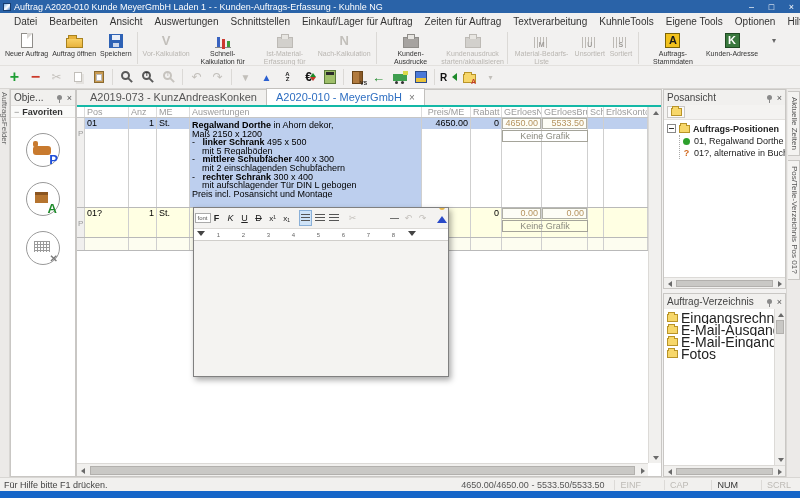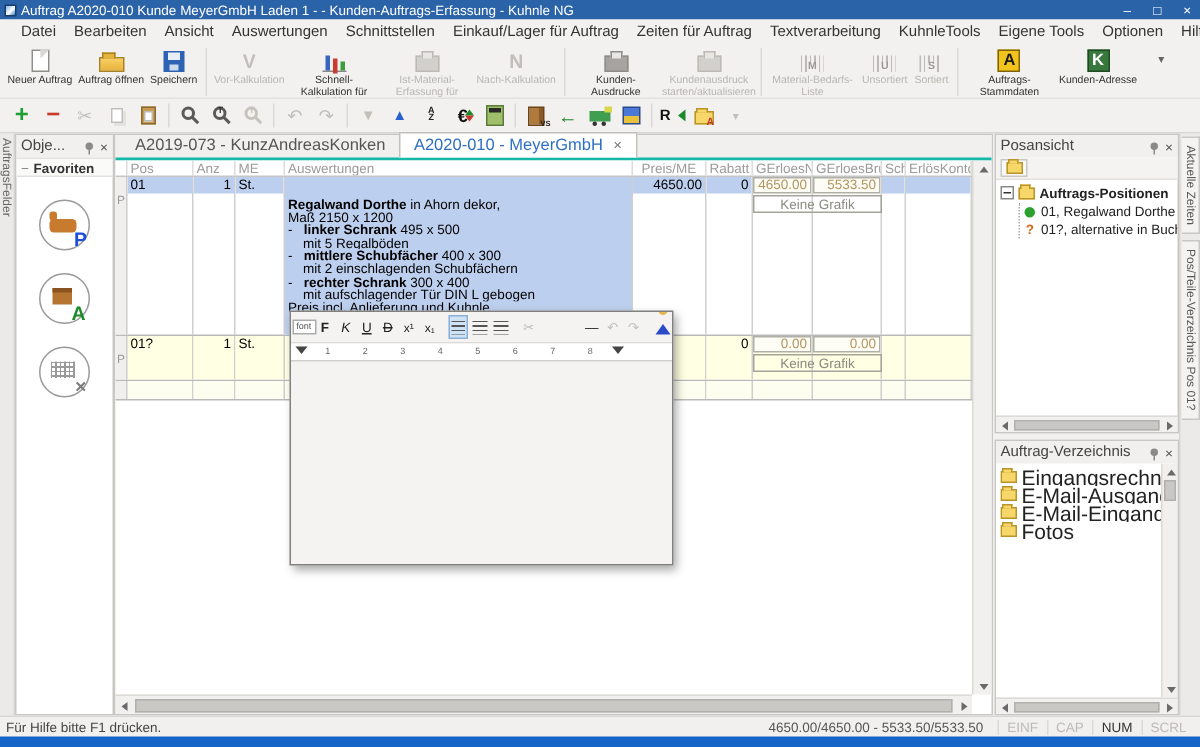--- a/index.html
+++ b/index.html
@@ -115,21 +115,21 @@
 .c-preis{flex:0 0 49px}.c-rab{flex:0 0 31px}.c-net{flex:0 0 40px}.c-brut{flex:0 0 46px}.c-schl{flex:0 0 16px}.c-konto{flex:0 0 44px}
 .thead .c-preis{text-align:center}
 .trow{position:relative;display:flex;border-bottom:1px solid #b9b9b9;font-size:9px}
 .trow .cell{border-right:1px solid #cfcfcf;overflow:hidden}
 .c-gut.cell{background:#f0efee;position:relative}
 .gut-p{position:absolute;top:11px;left:1px;font-size:8px;color:#9a9a9a}
 .vline{height:11px;line-height:11px;padding:0 2px;white-space:nowrap}
 .sel{background:#bdcfee}
 .ar{text-align:right}
 .row1{min-height:90px}
-.row1 .c-besch{background:#bdcfee;padding:14px 2px}
+.row1 .c-besch{background:#bdcfee;padding:3px 2px}
 .row2{min-height:30px}
 .row2 .cell{background:#ffffe3}
 .row2 .c-gut.cell{background:#f0efee}
 .row3{height:13px}
 .row3 .cell{background:#fdfdf0}
 .row3 .c-gut.cell{background:#f0efee}
 .dline{white-space:pre;font-size:9px;line-height:8.6px;overflow:hidden}
 .dline .b{font-weight:bold}
 .vbox{height:11px;line-height:9px;margin:0;background:#fdfdf6;border:1px solid #b0b0a6;color:#b5935f;padding:0 2px;white-space:nowrap}
 .kg{position:absolute;left:425px;top:12px;width:86px;height:12px;border:1px solid #a5a49a;color:#8b8b80;font-size:9px;line-height:10px;text-align:center}
@@ -202,21 +202,21 @@
 .verzvscroll .sarr.up{top:0}
 .verzvscroll .sarr.down{bottom:0}
 .verzthumb{position:absolute;top:11px;left:1px;width:8px;height:14px;background:#c9c8c5;border:1px solid #b2b0ad}
 .rightstrip{position:absolute;right:0;top:89px;width:14px;bottom:21px;background:#eceae8;border-left:1px solid #d8d6d3;display:flex;flex-direction:column;align-items:center;gap:4px;padding-top:2px}
 .rtab{writing-mode:vertical-rl;font-size:8px;color:#555;padding:5px 0;border:1px solid #c9c7c4;border-left:none;background:#f4f3f1;width:12px;text-align:center;white-space:nowrap}
 
 .statusbar{position:absolute;left:0;right:0;top:477px;height:14px;background:#f1f0ee;border-top:1px solid #d8d6d3;display:flex;align-items:center;font-size:9px;color:#444;padding:0 4px}
 .sb-help{flex:1;white-space:nowrap;overflow:hidden}
 .sb-right{display:flex;align-items:center;gap:10px}
 .sb-totals{color:#555}
-.sb-flags{display:flex;gap:1px}
+.sb-flags{display:flex;gap:18px}
 .sb-flag{padding:0 5px;border-left:1px solid #dcdad7;color:#333}
 .sb-flag.dim{color:#bdbab5}
 .bluestrip{position:absolute;left:0;right:0;top:491px;height:7px;background:#1565c8}
 </style>
 </head>
 <body>
 
 <div id="app">
 
   <div class="titlebar">
@@ -624,21 +624,21 @@
 
               <div class="dline"><span>-   </span><span class="b">mittlere Schubfächer</span><span> 400 x 300</span></div>
 
               <div class="dline"><span>    </span><span class="b"></span><span>mit 2 einschlagenden Schubfächern</span></div>
 
               <div class="dline"><span>-   </span><span class="b">rechter Schrank</span><span> 300 x 400</span></div>
 
               <div class="dline"><span>    </span><span class="b"></span><span>mit aufschlagender Tür DIN L gebogen</span></div>
 
 
-              <div class="dline"><span></span><span class="b"></span><span>Preis incl. Anlieferung und Kuhnle</span></div>
+              <div class="dline"><span></span><span class="b"></span><span>Preis incl. Posansicht und Montage</span></div>
             </div>
         </div>
         <div class="cell c-preis">
             <div class="vline sel ar">4650.00</div>
           </div>
         <div class="cell c-rab">
             <div class="vline sel ar">0</div>
           </div>
         <div class="cell c-net">
             <div class="vbox ar">4650.00</div>

